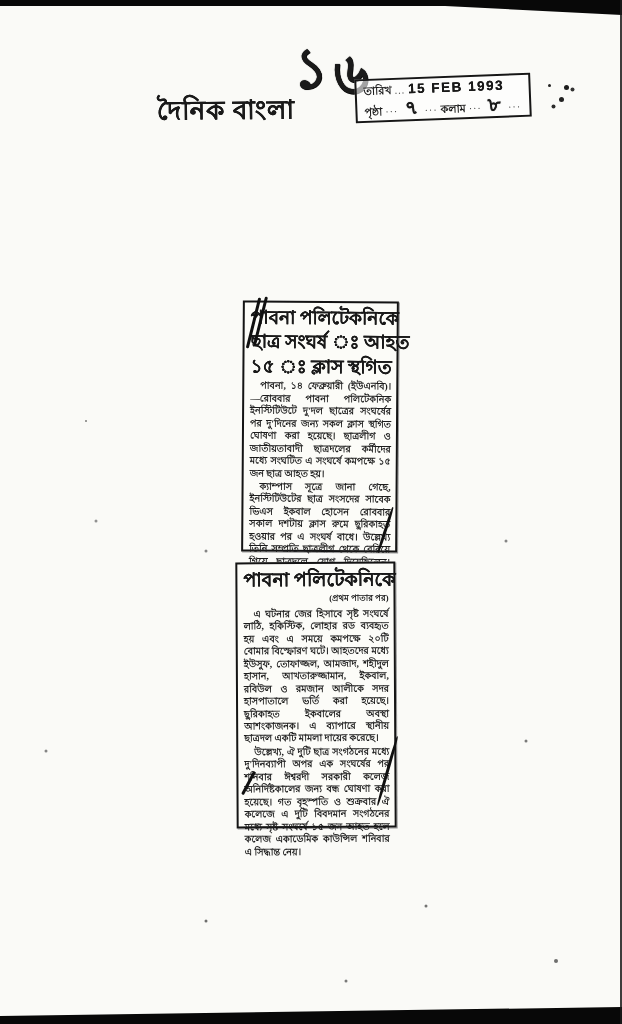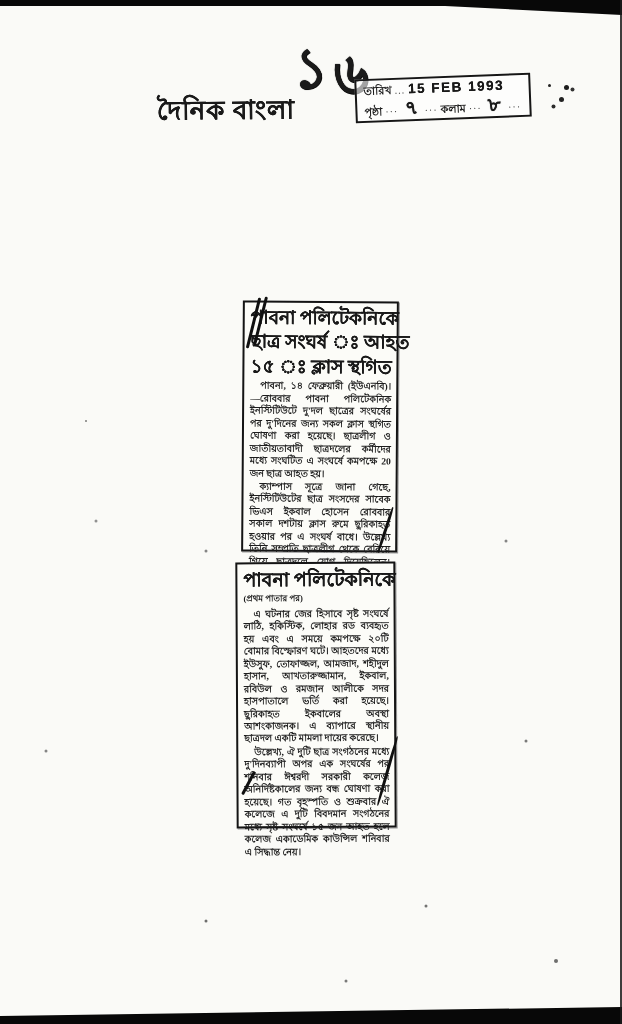--- a/index.html
+++ b/index.html
@@ -65,21 +65,21 @@
   .clip-two{left:236px;top:562px;width:160px;height:266px;transform:rotate(-.3deg);padding:4px 5px 2px 6px;}
 
   .headline{font-size:18.5px;font-weight:800;line-height:1.32;white-space:nowrap;
     text-shadow:0 0 .5px #000;}
   .clip-body{font-size:9.6px;font-weight:700;line-height:1.3;text-align:justify;margin:1px 0 0 0;color:#1d1d1d;}
   .clip-body.indent{text-indent:10px;}
   .dateline{font-weight:800;}
   .cont-note{font-size:9px;font-weight:700;text-align:center;margin-top:2px;}
   .clip-title{font-size:19px;font-weight:800;text-align:center;line-height:1.25;white-space:nowrap;
     text-shadow:0 0 .5px #000;}
-  .clip-subtitle{font-size:8.6px;font-weight:700;text-align:left;margin:0 0 2px 0;}
+  .clip-subtitle{font-size:8.6px;font-weight:700;text-align:right;margin:0 0 2px 0;}
 
   
   .pen{position:absolute;background:#101010;border-radius:2px;}
   .pen-c1-a{left:252px;top:297px;width:3px;height:52px;transform:rotate(14deg);}
   .pen-c1-b{left:259px;top:296px;width:2.5px;height:50px;transform:rotate(14deg);}
   .pen-c1-c{left:384px;top:506px;width:3px;height:48px;transform:rotate(18deg);border-radius:40%;}
   .pen-c2-a{left:386px;top:735px;width:3px;height:72px;transform:rotate(16deg);border-radius:40%;}
   .pen-c2-b{left:247px;top:770px;width:2.5px;height:26px;transform:rotate(28deg);}
 
   
@@ -120,21 +120,21 @@
       <span class="stamp-leader">···</span>
     </div>
   </div>
 
   <div class="ink-specks"></div>
 
   <div class="clipping clip-one">
     <div class="headline">পাবনা পলিটেকনিকে</div>
     <div class="headline">ছাত্র সংঘর্ষ ঃ আহত</div>
     <div class="headline">১৫ ঃ ক্লাস স্থগিত</div>
-    <p class="clip-body indent"><span class="dateline">পাবনা, ১৪ ফেব্রুয়ারী (ইউএনবি)।—</span><span>রোববার পাবনা পলিটেকনিক ইনস্টিটিউটে দু'দল ছাত্রের সংঘর্ষের পর দু'দিনের জন্য সকল ক্লাস স্থগিত ঘোষণা করা হয়েছে। ছাত্রলীগ ও জাতীয়তাবাদী ছাত্রদলের কর্মীদের মধ্যে সংঘটিত এ সংঘর্ষে কমপক্ষে 20 জন ছাত্র আহত হয়।</span></p>
+    <p class="clip-body indent"><span class="dateline">পাবনা, ১৪ ফেব্রুয়ারী (ইউএনবি)।—</span><span>রোববার পাবনা পলিটেকনিক ইনস্টিটিউটে দু'দল ছাত্রের সংঘর্ষের পর দু'দিনের জন্য সকল ক্লাস স্থগিত ঘোষণা করা হয়েছে। ছাত্রলীগ ও জাতীয়তাবাদী ছাত্রদলের কর্মীদের মধ্যে সংঘটিত এ সংঘর্ষে কমপক্ষে ১৫ জন ছাত্র আহত হয়।</span></p>
     <p class="clip-body indent">ক্যাম্পাস সূত্রে জানা গেছে, ইনস্টিটিউটের ছাত্র সংসদের সাবেক ভিএস ইকবাল হোসেন রোববার সকাল দশটায় ক্লাস রুমে ছুরিকাহত হওয়ার পর এ সংঘর্ষ বাধে। উল্লেখ্য তিনি সম্প্রতি ছাত্রলীগ থেকে বেরিয়ে গিয়ে ছাত্রদলে যোগ দিয়েছিলেন। ইকবাল হোসেনকে ছুরিকা—</p>
     <div class="cont-note">(৭-এর পৃঃ ৫-এর কঃ দ্রঃ)</div>
   </div>
 
   <div class="clipping clip-two">
     <div class="clip-title">পাবনা পলিটেকনিকে</div>
     <div class="clip-subtitle">(প্রথম পাতার পর)</div>
     <p class="clip-body indent">এ ঘটনার জের হিসাবে সৃষ্ট সংঘর্ষে লাঠি, হকিস্টিক, লোহার রড ব্যবহৃত হয় এবং এ সময়ে কমপক্ষে ২০টি বোমার বিস্ফোরণ ঘটে। আহতদের মধ্যে ইউসুফ, তোফাজ্জল, আমজাদ, শহীদুল হাসান, আখতারুজ্জামান, ইকবাল, রবিউল ও রমজান আলীকে সদর হাসপাতালে ভর্তি করা হয়েছে। ছুরিকাহত ইকবালের অবস্থা আশংকাজনক। এ ব্যাপারে স্থানীয় ছাত্রদল একটি মামলা দায়ের করেছে।</p>
     <p class="clip-body indent">উল্লেখ্য, ঐ দুটি ছাত্র সংগঠনের মধ্যে দু'দিনব্যাপী অপর এক সংঘর্ষের পর শনিবার ঈশ্বরদী সরকারী কলেজ অনির্দিষ্টকালের জন্য বন্ধ ঘোষণা করা হয়েছে। গত বৃহস্পতি ও শুক্রবার ঐ কলেজে এ দুটি বিবদমান সংগঠনের মধ্যে সৃষ্ট সংঘর্ষে ১৫ জন আহত হলে কলেজ একাডেমিক কাউন্সিল শনিবার এ সিদ্ধান্ত নেয়।</p>
   </div>

